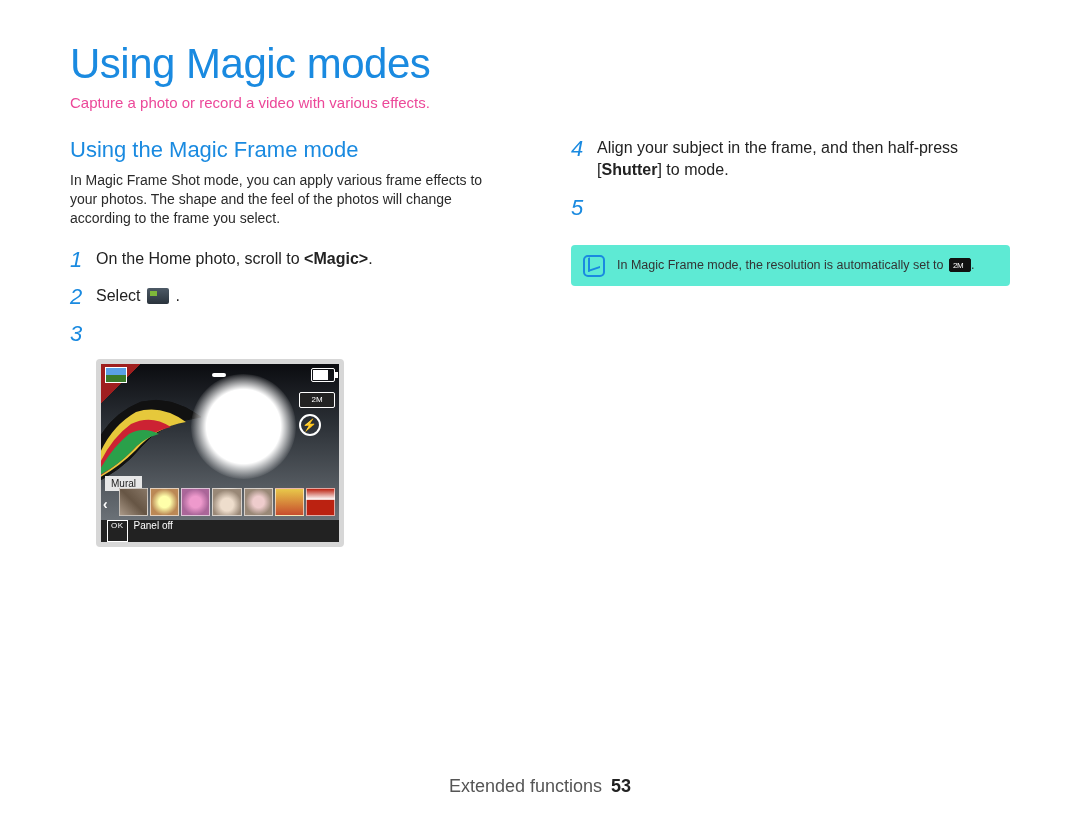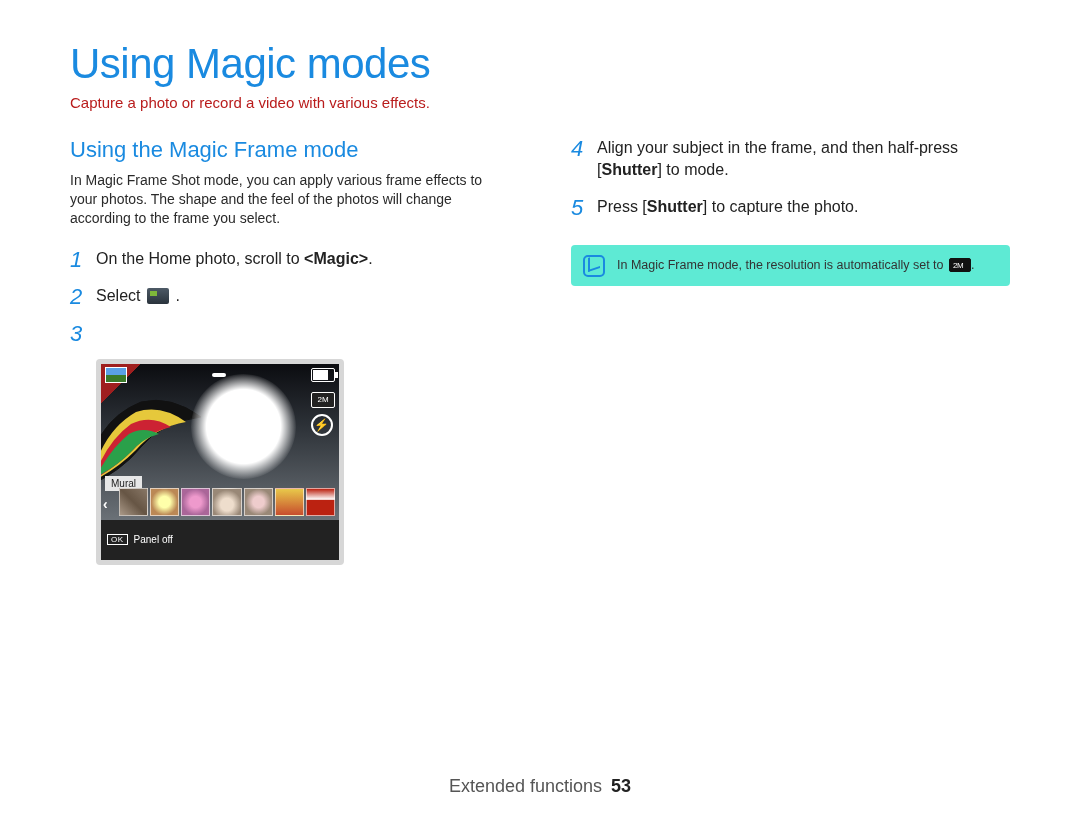--- a/index.html
+++ b/index.html
@@ -15,21 +15,21 @@
   .page-title {
     font-size: 42px;
     color: #1a8ae0;
     font-weight: 400;
     letter-spacing: -0.5px;
     margin-bottom: 6px;
   }
   .page-subtitle {
     font-size: 15px;
     font-weight: 300;
-    color: #b91c1c;
+    color: #ec4899;
     margin-bottom: 26px;
   }
   .columns {
     display: flex;
     gap: 62px;
   }
   .col { flex: 1; }
   .section-title {
     color: #1a8ae0;
     font-size: 22px;
@@ -114,21 +114,21 @@
   }
   .batt::after{content:"";position:absolute;right:-4px;top:3px;width:3px;height:6px;background:#fff;}
   .batt-fill{position:absolute;left:1px;top:1px;bottom:1px;width:70%;background:#fff;}
   .dial {
     width:14px;height:4px;background:#fff;border-radius:2px;
   }
   .cam-right {
     position:absolute; right:4px; top:28px; display:flex; flex-direction:column; gap:6px;
   }
   .badge {
-    width:24px;height:16px;background:#222;border:1px solid #fff;border-radius:2px;
+    width:36px;height:16px;background:#222;border:1px solid #fff;border-radius:2px;
     color:#fff;font-size:8px;display:flex;align-items:center;justify-content:center;
   }
   .flash {
     width:22px;height:22px;border:2px solid #fff;border-radius:50%;
     display:flex;align-items:center;justify-content:center;color:#fff;font-size:12px;
   }
   .wing {
     position:absolute; left:-20px; top:28px; width:130px; height:100px;
   }
   .wing svg{width:100%;height:100%;}
@@ -152,22 +152,22 @@
     flex:1; border:1px solid rgba(255,255,255,.6);
   }
   .t1{background:linear-gradient(45deg,#a98,#654 50%,#876);}
   .t2{background:radial-gradient(circle,#ffa 30%,#b85 70%);}
   .t3{background:radial-gradient(circle,#e9c 30%,#a69 70%);}
   .t4{background:radial-gradient(circle at 50% 60%,#edc 30%,#987 70%);}
   .t5{background:radial-gradient(circle,#ecc 30%,#987 70%);}
   .t6{background:linear-gradient(#e8c84a,#c74d2d);}
   .t7{background:linear-gradient(#b21,#fff 40%,#b21 42%);}
   .cam-footer {
-    height: 40px; background:#222; color:#fff;
-    display:flex; align-items:center; gap:6px; padding:0 6px;
+    height: 22px; background:#222; color:#fff;
+    display:flex; gap:6px; padding:0 6px;
     font-size:10px;
   }
   .ok-box{
     border:1px solid #fff; padding:0 3px; font-size:8px; letter-spacing:0.5px;
   }
   .note-box {
     background: #5eead4;
     border-radius: 4px;
     padding: 12px 14px 12px 46px;
     font-size: 12.5px;
@@ -272,23 +272,20 @@
   <div class="col">
     <ol class="steps">
       <li class="step">
         <span class="step-num">4</span>
         <span class="step-text">
           <span>Align your subject in the frame, and then half-press [</span><b>Shutter</b><span>] to mode.</span>
         </span>
       </li>
       <li class="step">
         <span class="step-num">5</span>
-        <span class="step-text">
-          <span>Press [</span><b>Shutter</b><span>] to capture the photo.</span>
-        </span>
       </li>
     </ol>
 
     <div class="note-box">
       <span class="note-icon"></span>
       <span>In Magic Frame mode, the resolution is automatically set to </span><span class="res-badge"></span><span>.</span>
     </div>
   </div>
 </div>
 

